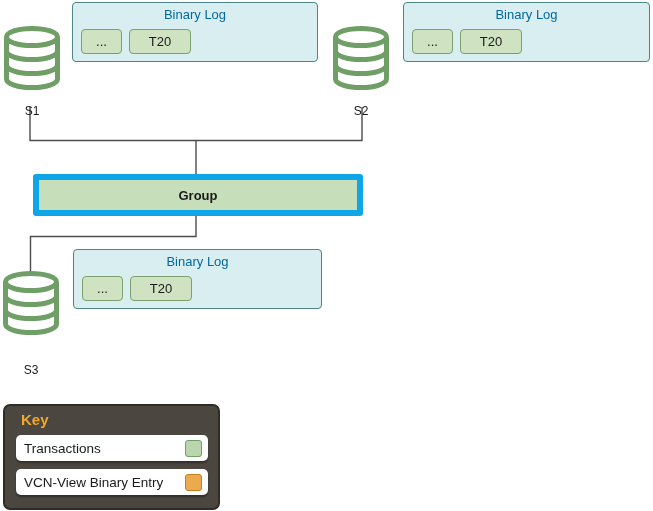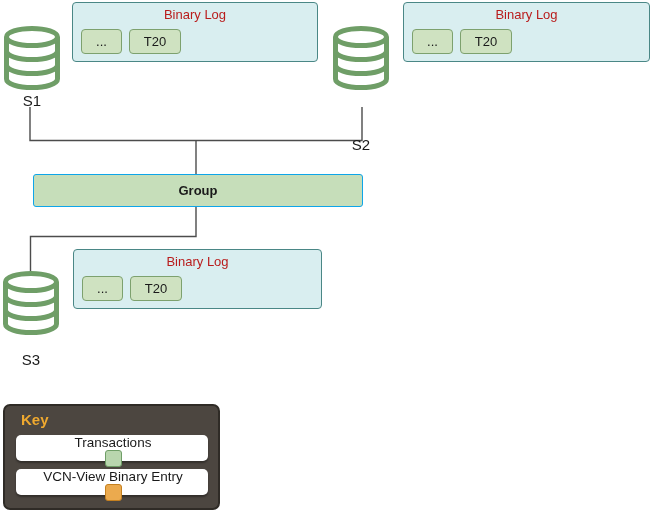--- a/index.html
+++ b/index.html
@@ -23,55 +23,55 @@
     background:#d9eef0;
     border:1.5px solid #4a8786;
     border-radius:4px;
     box-sizing:border-box;
     z-index:2;
   }
   .binlog-title{
     position:absolute;top:4px;left:0;right:0;
     text-align:center;
     font-size:13px;
-    color:#b91c1c;
+    color:#0369a1;
   }
   .chip-row{
     position:absolute;left:8px;top:26px;
     display:flex;gap:7px;
   }
   .chip{
     background:#cfe2c1;
     border:1.5px solid #7da16e;
     border-radius:4px;
     box-sizing:border-box;
     height:25px;
     display:flex;align-items:center;justify-content:center;
     font-size:13px;
     color:#1a1a1a;
   }
   .chip.c1{width:41px;}
-  .chip.c2{width:52px;}
+  .chip.c2{width:62px;}
   .server{
     position:absolute;width:58px;
     z-index:2;
     display:flex;flex-direction:column;align-items:center;
   }
   .server svg{display:block;}
   .server-label{
-    font-size:15px;
-    margin-top:2px;
+    font-size:12px;
+    margin-top:14px;
     color:#1a1a1a;
     text-align:center;
   }
   .group-box{
     position:absolute;
-    left:33px;top:174px;width:330px;height:33px;
+    left:33px;top:174px;width:330px;height:42px;
     background:#c6deba;
-    border:1px solid #0ea5e9;
+    border:6px solid #0ea5e9;
     border-radius:3px;
     box-sizing:border-box;
     display:flex;align-items:center;justify-content:center;
     font-size:13px;font-weight:bold;
     z-index:2;
   }
   .key-box{
     position:absolute;
     left:3px;top:404px;width:217px;height:106px;
     background:#4c4640;
@@ -86,21 +86,20 @@
     color:#efa92f;
   }
   .key-row{
     position:absolute;left:11px;width:192px;height:26px;
     background:#ffffff;
     border-radius:5px;
     box-shadow:0 2px 2px rgba(0,0,0,0.35);
     display:flex;align-items:center;
     padding:0 6px 0 8px;
     box-sizing:border-box;
-    flex-direction:column;
   }
   .key-row.r0{top:29px;}
   .key-row.r1{top:63px;}
   .key-label{
     flex:1;
     font-size:13.5px;
     color:#1a1a1a;
     white-space:nowrap;
   }
   .swatch{
@@ -148,21 +147,21 @@
   <div class="server" style="left:3px;top:26px;">
     <svg width="58" height="64" viewBox="0 0 58 64">
       <path d="M3.5 11 V53 A25.5 8.5 0 0 0 54.5 53 V11" fill="none" stroke="#6f9e67" stroke-width="5"></path>
       <path d="M3.5 25 A25.5 8.5 0 0 0 54.5 25" fill="none" stroke="#6f9e67" stroke-width="5"></path>
       <path d="M3.5 39 A25.5 8.5 0 0 0 54.5 39" fill="none" stroke="#6f9e67" stroke-width="5"></path>
       <ellipse cx="29" cy="11" rx="25.5" ry="8.5" fill="#ffffff" stroke="#6f9e67" stroke-width="5"></ellipse>
     </svg>
     <div class="server-label">S1</div>
   </div>
 
-  <div class="server" style="left:332px;top:26px;gap:44px;">
+  <div class="server" style="left:332px;top:26px;">
     <svg width="58" height="64" viewBox="0 0 58 64">
       <path d="M3.5 11 V53 A25.5 8.5 0 0 0 54.5 53 V11" fill="none" stroke="#6f9e67" stroke-width="5"></path>
       <path d="M3.5 25 A25.5 8.5 0 0 0 54.5 25" fill="none" stroke="#6f9e67" stroke-width="5"></path>
       <path d="M3.5 39 A25.5 8.5 0 0 0 54.5 39" fill="none" stroke="#6f9e67" stroke-width="5"></path>
       <ellipse cx="29" cy="11" rx="25.5" ry="8.5" fill="#ffffff" stroke="#6f9e67" stroke-width="5"></ellipse>
     </svg>
     <div class="server-label">S2</div>
   </div>
 
   <div class="group-box">

